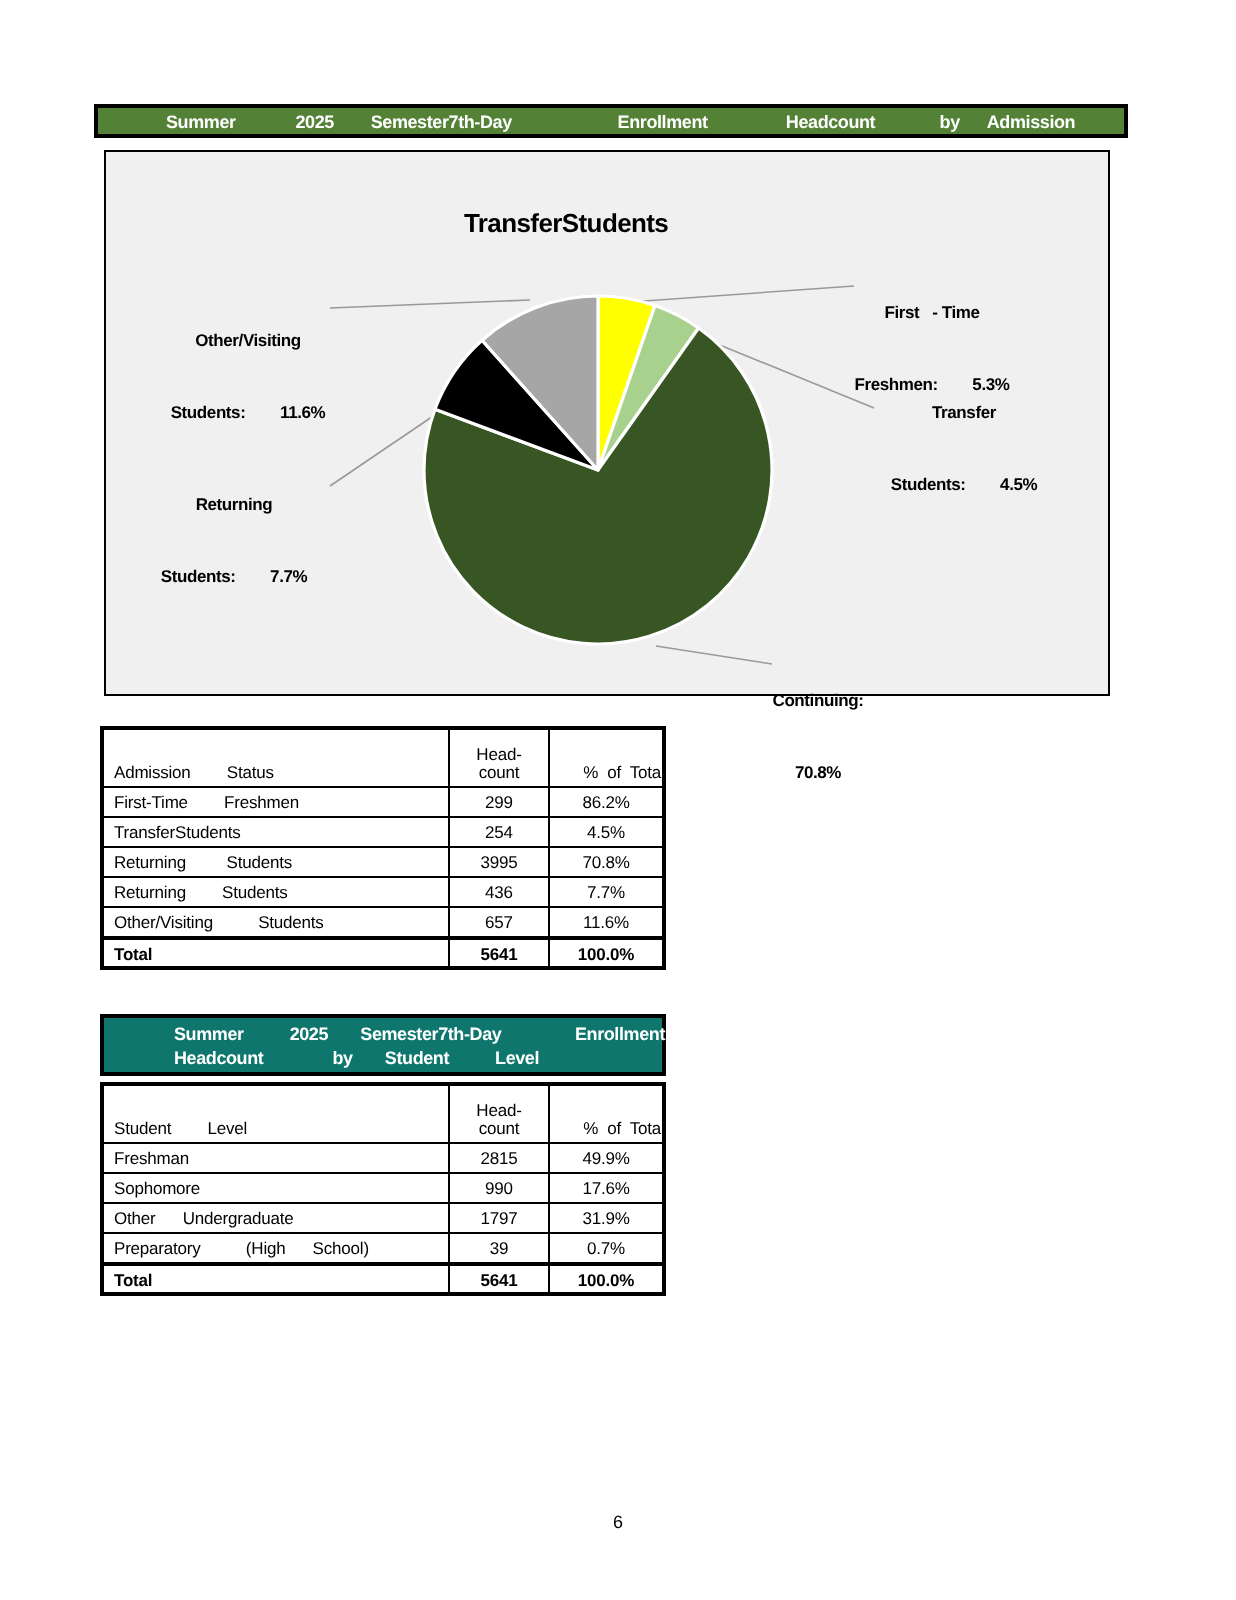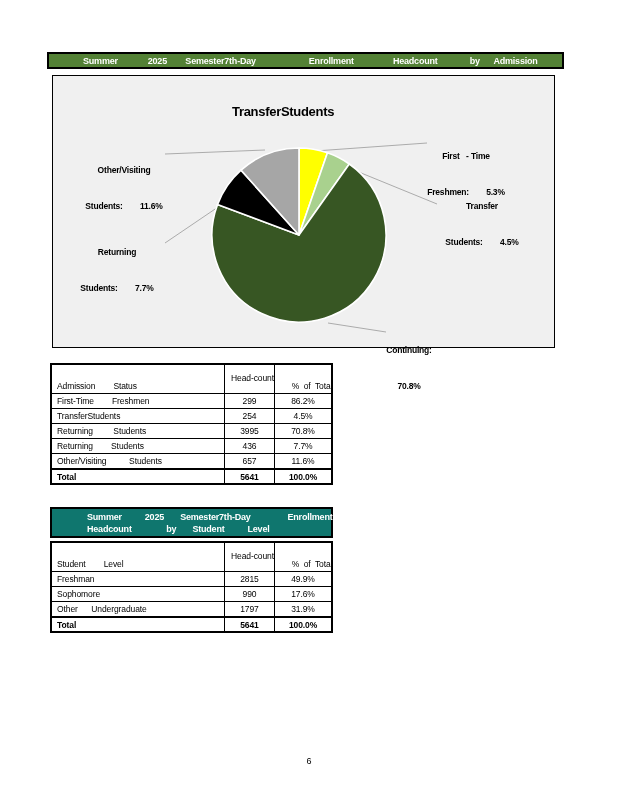--- a/index.html
+++ b/index.html
@@ -52,21 +52,21 @@
   }
   .tr{display:flex;border-top:1.2px solid #000;box-sizing:border-box;}
   .tr:first-child{border-top:none;}
   .tr.total-row{border-top:2px solid #000;font-weight:bold;}
   .td{box-sizing:border-box;display:flex;align-items:center;overflow:hidden;}
   .c1{width:172px;padding-left:5px;white-space:pre;}
   .c2{width:50px;border-left:1.5px solid #000;justify-content:center;}
   .c3{flex:1;border-left:1.5px solid #000;justify-content:center;white-space:pre;}
   .thead{height:28px;}
   .thead .c1{align-items:flex-end;padding-bottom:2px;}
-  .thead .c2{justify-content:flex-end;line-height:9px;padding-bottom:2px;align-items:center;}
+  .thead .c2{flex-direction:column;justify-content:flex-end;line-height:9px;padding-bottom:2px;align-items:center;}
   .thead .c3{align-items:flex-end;padding-bottom:2px;padding-left:18px;}
   .drow{height:15px;}
   .total-row{height:15px;}
   .tbl-admission{left:50px;top:363px;}
   .tbl-level{left:50px;top:541px;}
   
   .page-number{
     position:absolute;left:0;right:0;top:756px;text-align:center;font-size:9px;
   }
 </style>
@@ -184,20 +184,25 @@
     <div class="tr drow">
       <div class="td c1">Sophomore</div>
       <div class="td c2">990</div>
       <div class="td c3">17.6%</div>
     </div>
     <div class="tr drow">
       <div class="td c1">Other      Undergraduate</div>
       <div class="td c2">1797</div>
       <div class="td c3">31.9%</div>
     </div>
+    <div class="tr drow">
+      <div class="td c1">Preparatory          (High      School)</div>
+      <div class="td c2">39</div>
+      <div class="td c3">0.7%</div>
+    </div>
     <div class="tr total-row">
       <div class="td c1">Total</div>
       <div class="td c2">5641</div>
       <div class="td c3">100.0%</div>
     </div>
   </div>
 
   <div class="page-number">6</div>
 </div>
 

